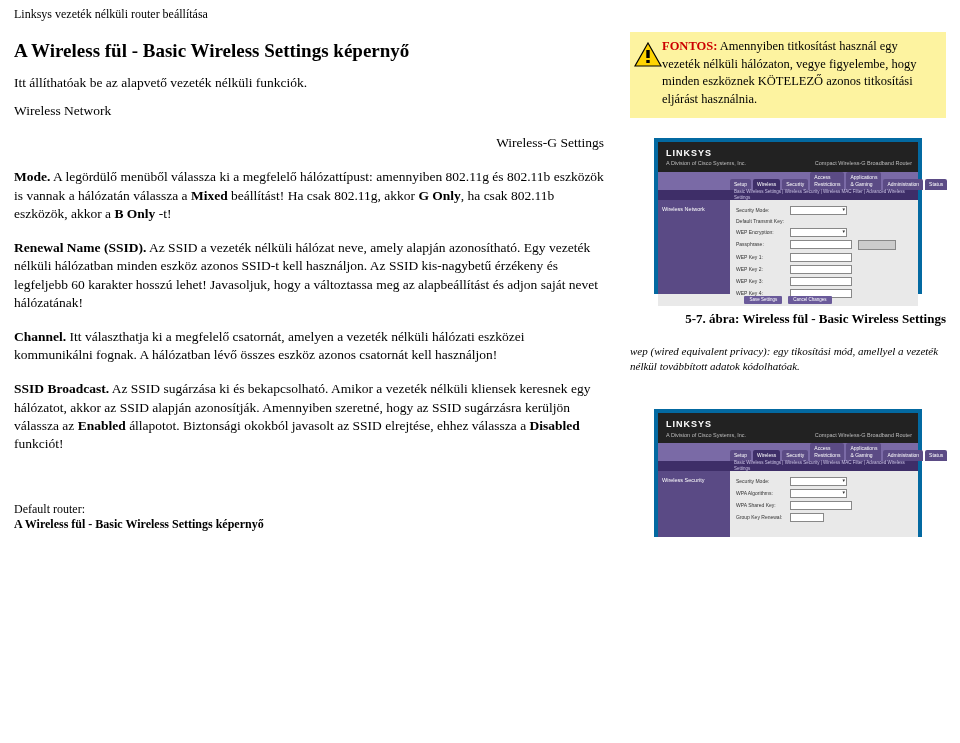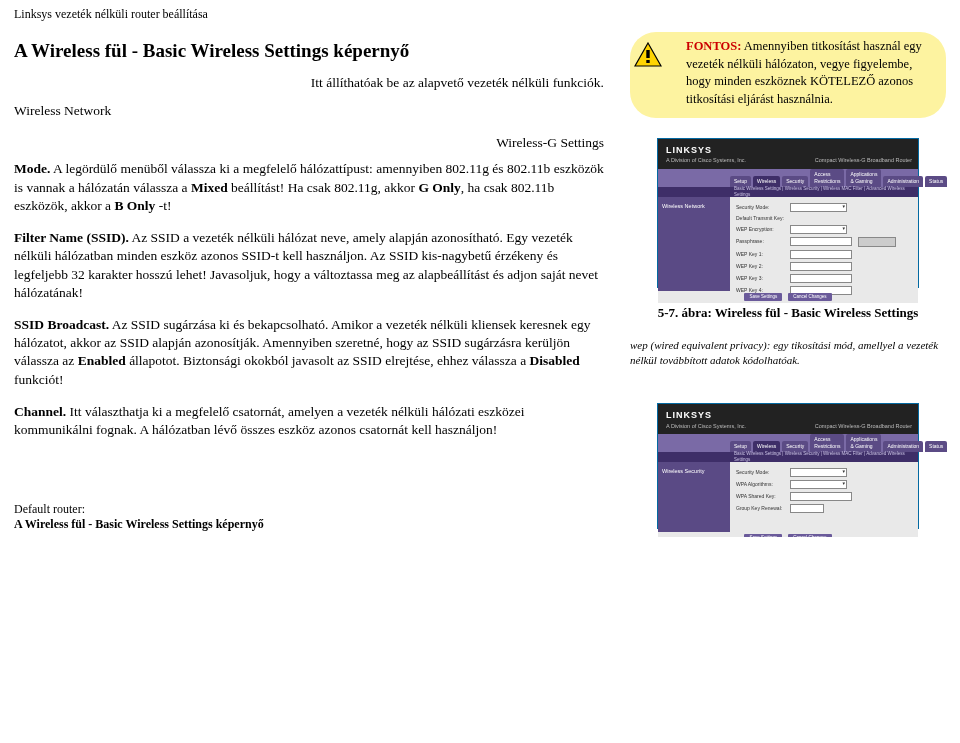--- a/index.html
+++ b/index.html
@@ -38,56 +38,54 @@
   .col-right {
     flex: 1 1 auto;
   }
   .h2 {
     font-size: 19px;
     font-weight: bold;
     margin: 6px 0 10px 0;
   }
   .subline {
     margin: 6px 0 10px 0;
-    text-align: right;
   }
   .sec-label {
     margin: 10px 0 4px 0;
   }
   .para {
-    margin: 8px 0 14px 0;
+    margin: 16px 0 14px 0;
     text-align: left;
   }
   .para b { font-weight: bold; }
   
   .callout {
     display: flex;
-    gap: 24px;
+    gap: 0;
     background: var(--highlight-bg);
     padding: 6px 8px 10px 4px;
     font-size: 12.5px;
     line-height: 1.4;
-    border-radius: 26px;
   }
   .callout .callout-text b.red { color: var(--important-red); font-weight: bold; }
   .warn-icon {
     flex: 0 0 auto;
     margin-top: 4px;
   }
   .warn-icon svg { display:block; }
   
   .figwrap {
     margin-top: 20px;
   }
   .fig {
     width: 260px;
     height: 148px;
     margin: 16px auto;
     background: #bef264;
-    border: 1px solid #0369a1;
+    border: 4px solid #0369a1;
     position: relative;
     font-family: Arial, sans-serif;
     color: #ddd;
     font-size: 6px;
   }
   .fig .brand {
     color: #fff;
     font-weight: bold;
     font-size: 9px;
     letter-spacing: 1px;
@@ -188,21 +186,21 @@
     align-items:center;
   }
   .fig .buttons .b{
     background:#6a5a9a;
     color:#fff;
     font-size:4.5px;
     padding:1px 5px;
     border-radius:1px;
   }
   .fig-caption {
-    text-align: center;
+    text-align: right;
     font-weight: bold;
     font-size: 13px;
     margin-top: 14px;
   }
   .fig-note {
     font-style: italic;
     font-size: 11px;
     margin-top: 16px;
     line-height:1.35;
   }
@@ -231,29 +229,29 @@
       <div class="h2">A Wireless fül - Basic Wireless Settings képernyő</div>
       <div class="subline">Itt állíthatóak be az alapvető vezeték nélküli funkciók.</div>
       <div class="sec-label">Wireless Network</div>
       <div class="sec-label" style="margin-top:14px;text-align:right;">Wireless-G Settings</div>
 
       <p class="para">
         <b>Mode.</b><span> A legördülő menüből válassza ki a megfelelő hálózattípust: amennyiben 802.11g és 802.11b eszközök is vannak a hálózatán válassza a </span><b>Mixed</b><span> beállítást! Ha csak 802.11g, akkor </span><b>G Only</b><span>, ha csak 802.11b eszközök, akkor a </span><b>B Only</b><span> -t!</span>
       </p>
 
       <p class="para">
-        <b>Filter Name (SSID).</b><span> Az SSID a vezeték nélküli hálózat neve, amely alapján azonosítható. Egy vezeték nélküli hálózatban minden eszköz azonos SSID-t kell használjon. Az SSID kis-nagybetű érzékeny és legfeljebb 32 karakter hosszú lehet! Javasoljuk, hogy a változtassa meg az alapbeállítást és adjon saját nevet hálózatának!</span>
+        <b>Renewal Name (SSID).</b><span> Az SSID a vezeték nélküli hálózat neve, amely alapján azonosítható. Egy vezeték nélküli hálózatban minden eszköz azonos SSID-t kell használjon. Az SSID kis-nagybetű érzékeny és legfeljebb 60 karakter hosszú lehet! Javasoljuk, hogy a változtassa meg az alapbeállítást és adjon saját nevet hálózatának!</span>
+      </p>
+
+      <p class="para">
+        <b>Channel.</b><span> Itt választhatja ki a megfelelő csatornát, amelyen a vezeték nélküli hálózati eszközei kommunikálni fognak. A hálózatban lévő összes eszköz azonos csatornát kell használjon!</span>
       </p>
 
       <p class="para">
         <b>SSID Broadcast.</b><span> Az SSID sugárzása ki és bekapcsolható. Amikor a vezeték nélküli kliensek keresnek egy hálózatot, akkor az SSID alapján azonosítják. Amennyiben szeretné, hogy az SSID sugárzásra kerüljön válassza az </span><b>Enabled</b><span> állapotot. Biztonsági okokból javasolt az SSID elrejtése, ehhez válassza a </span><b>Disabled</b><span> funkciót!</span>
-      </p>
-
-      <p class="para">
-        <b>Channel.</b><span> Itt választhatja ki a megfelelő csatornát, amelyen a vezeték nélküli hálózati eszközei kommunikálni fognak. A hálózatban lévő összes eszköz azonos csatornát kell használjon!</span>
       </p>
 
 
     </div>
 
     <div class="col-right">
 
       <div class="callout">
         <span class="warn-icon">
           <svg width="28" height="26" viewBox="0 0 28 26">

